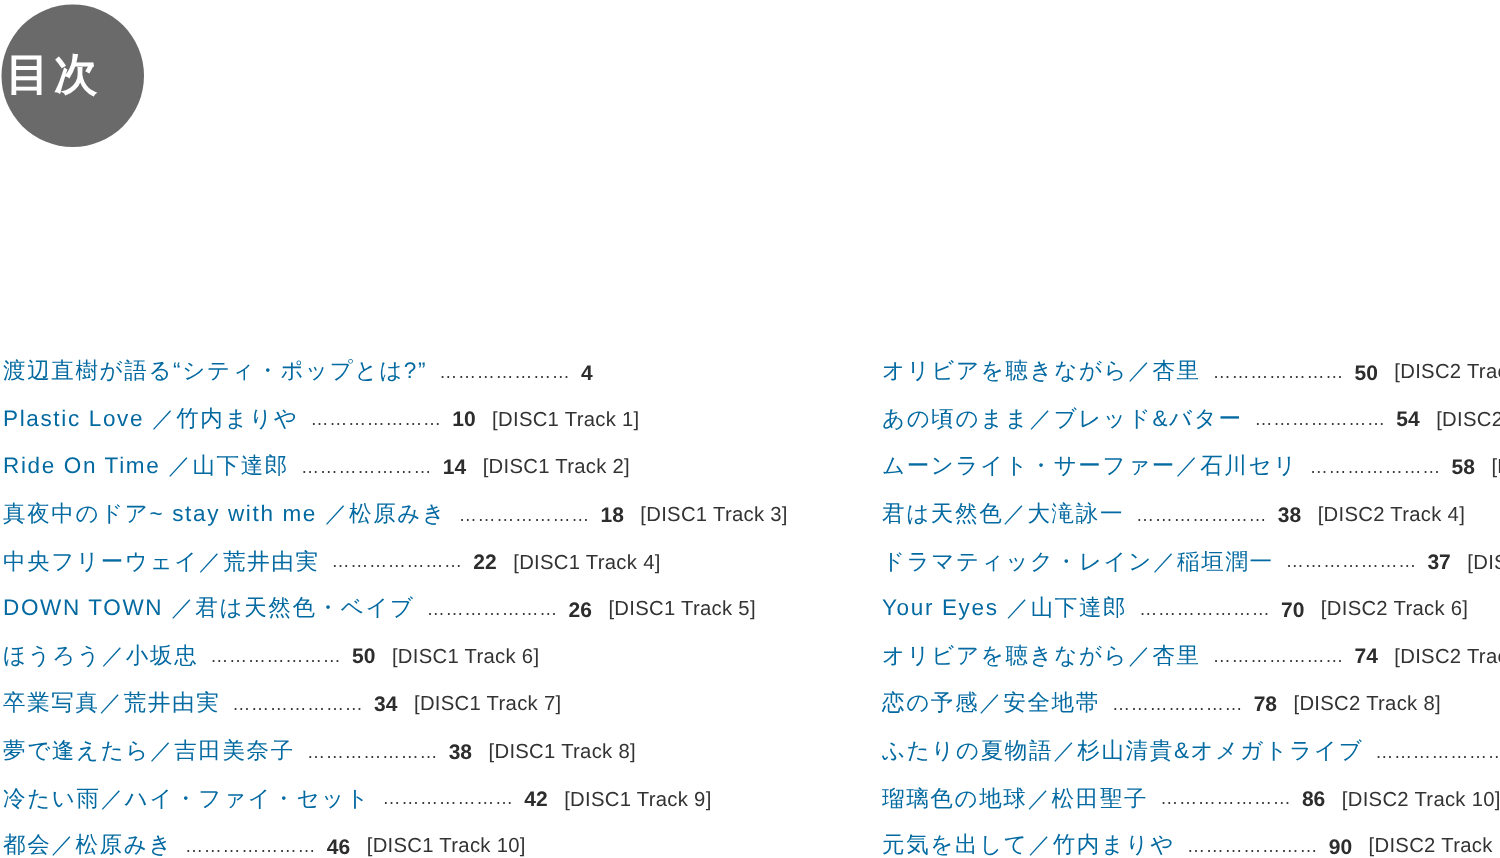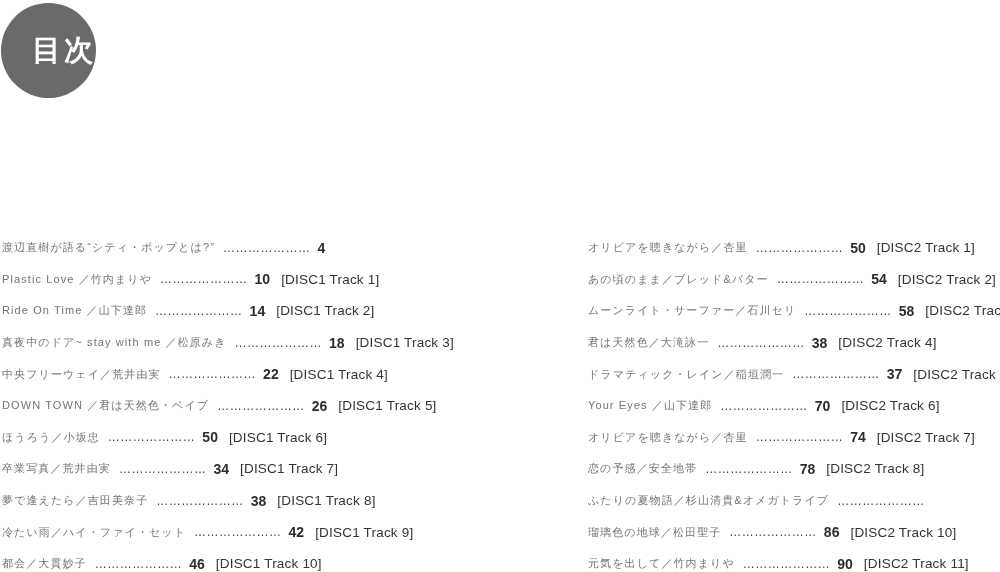--- a/index.html
+++ b/index.html
@@ -8,42 +8,42 @@
     background:#ffffff;
     font-family:"Liberation Sans", sans-serif;
     position:relative;
     overflow:hidden;
   }
   .badge {
     position:absolute; left:1px; top:3px;
     width:95px; height:95px;
     border-radius:50%;
     background:#6a6a6a;
-    display:flex; align-items:center; justify-content:flex-end;
+    display:flex; align-items:center; justify-content:flex-start;
   }
   .badge-label {
     color:#ffffff;
     font-size:29px;
     font-weight:bold;
     letter-spacing:3px;
     padding-left:3px;
     line-height:1;
   }
   .col { position:absolute; top:232px; }
   .col-left  { left:2px;   width:560px; }
   .col-right { left:588px; width:412px; }
   .row {
     height:31.6px;
     display:flex;
     align-items:center;
     white-space:nowrap;
   }
   .t {
-    font-size:11px;
-    color:#737373;
+    font-size:15px;
+    color:#0369a1;
     letter-spacing:1.1px;
   }
   .l {
     font-size:12px;
     color:#3a3a3a;
     margin:0 7px 0 8px;
     letter-spacing:0.5px;
   }
   .p {
     font-size:14px;
@@ -119,21 +119,21 @@
     <span class="p">38</span>
     <span class="d">[DISC1 Track 8]</span>
   </div>
   <div class="row">
     <span class="t">冷たい雨／ハイ・ファイ・セット</span>
     <span class="l">…………………</span>
     <span class="p">42</span>
     <span class="d">[DISC1 Track 9]</span>
   </div>
   <div class="row">
-    <span class="t">都会／大貫妙子</span>
+    <span class="t">都会／松原みき</span>
     <span class="l">…………………</span>
     <span class="p">46</span>
     <span class="d">[DISC1 Track 10]</span>
   </div>
 </div>
 
 <div class="col col-right">
   <div class="row">
     <span class="t">オリビアを聴きながら／杏里</span>
     <span class="l">…………………</span>

